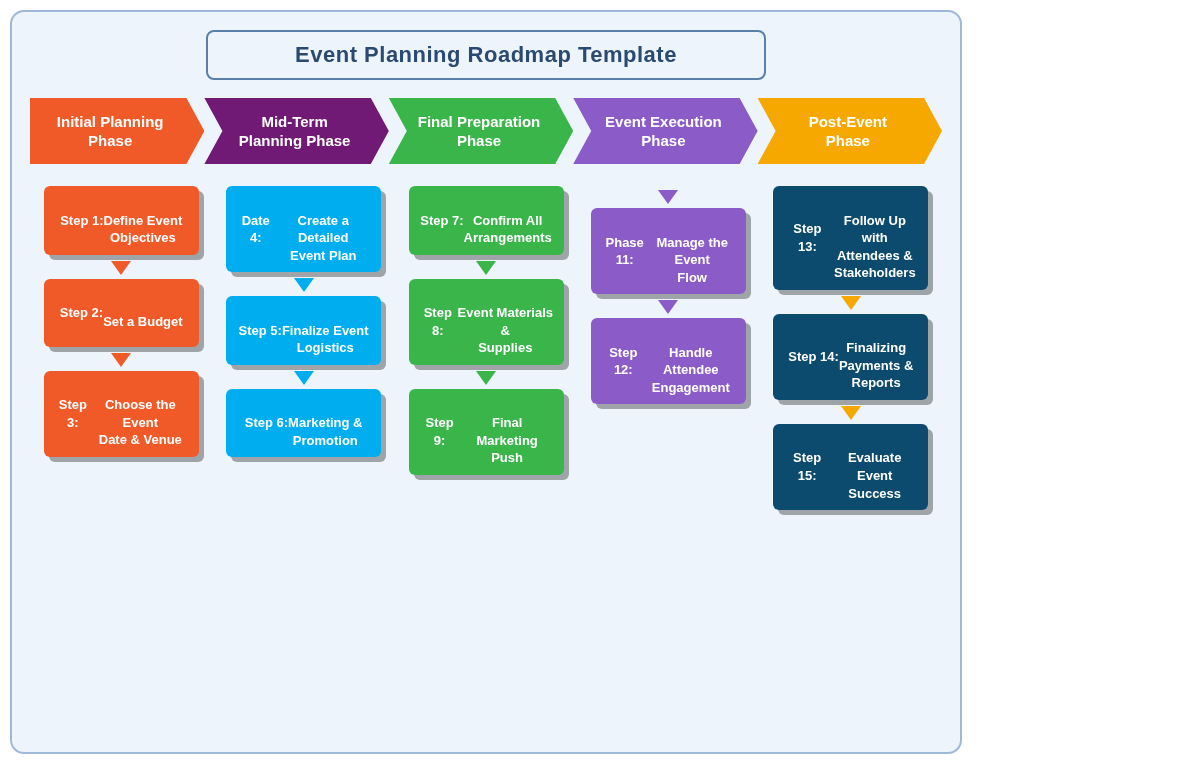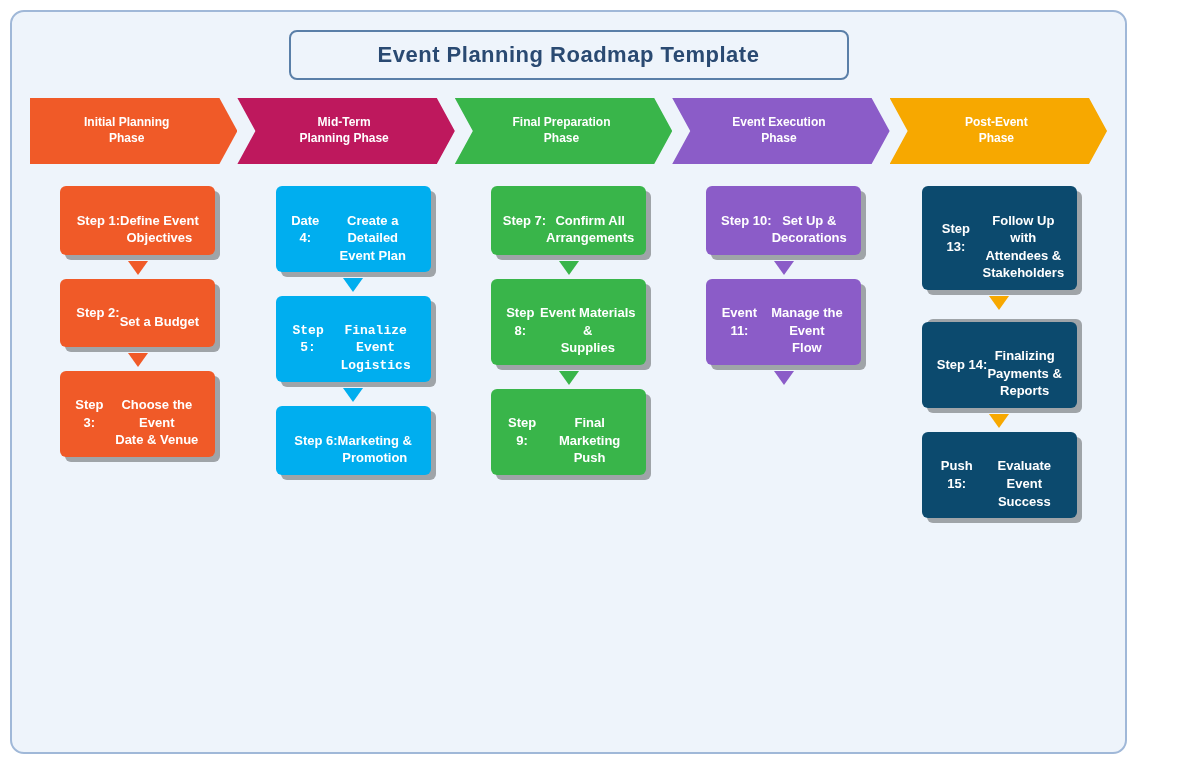--- a/index.html
+++ b/index.html
@@ -4,21 +4,21 @@
   <style>
     * { box-sizing: border-box; margin: 0; padding: 0; }
     body {
       background: #fff;
       font-family: Arial, sans-serif;
       width: 1200px;
       height: 764px;
       overflow: hidden;
     }
     .outer {
-      width: 1117px;
+      width: 952px;
       height: 744px;
       margin: 10px;
       border: 2px solid #a0b8d8;
       border-radius: 14px;
       background: #eef4fb;
       padding: 18px 18px 10px 18px;
       display: flex;
       flex-direction: column;
       gap: 0;
     }
@@ -44,21 +44,21 @@
       align-items: stretch;
       gap: 0;
       margin-bottom: 18px;
       height: 66px;
     }
     .phase-arrow {
       display: flex;
       align-items: center;
       justify-content: center;
       font-weight: bold;
-      font-size: 12px;
+      font-size: 15px;
       color: #fff;
       text-align: center;
       flex: 1;
       position: relative;
       clip-path: polygon(0 0, calc(100% - 18px) 0, 100% 50%, calc(100% - 18px) 100%, 0 100%, 18px 50%);
       padding: 6px 26px 6px 22px;
       line-height: 1.3;
     }
     .phase-arrow:first-child {
       clip-path: polygon(0 0, calc(100% - 18px) 0, 100% 50%, calc(100% - 18px) 100%, 0 100%);
@@ -110,21 +110,21 @@
       flex-shrink: 0;
     }
     
     .col-orange { background: #f05a28; }
     .col-blue   { background: #00aeef; }
     .col-green  { background: #39b54a; }
     .col-purple { background: #8b5cc8; }
     .col-gold   { background: #0c4a6e; }
 
     .phase-orange { background: #f05a28; }
-    .phase-blue   { background: #be185d; }
+    .phase-blue   { background: #701a75; }
     .phase-green  { background: #39b54a; }
     .phase-purple { background: #8b5cc8; }
     .phase-gold   { background: #f7a800; }
 
     .arrow-orange { border-top-color: #f05a28; }
     .arrow-blue   { border-top-color: #00aeef; }
     .arrow-green  { border-top-color: #39b54a; }
     .arrow-purple { border-top-color: #8b5cc8; }
     .arrow-gold   { border-top-color: #f7a800; }
 
@@ -171,21 +171,21 @@
         </div>
       </div>
       <div class="step-col">
         <div class="step-shadow" style="position: relative; margin-bottom: 2px;">
           <div style="position: absolute; bottom: -5px; right: -5px; width: 155px; height: 100%; min-height: 68px; background: rgba(0, 0, 0, 0.18); border-radius: 6px; z-index: 0;"></div>
           <div class="step-box col-blue" style="position: relative; z-index: 1;"><strong>Date 4:</strong><br>Create a Detailed<br>Event Plan</div>
         </div>
         <div class="arrow-down arrow-blue"></div>
         <div class="step-shadow" style="position: relative; margin-bottom: 2px;">
           <div style="position: absolute; bottom: -5px; right: -5px; width: 155px; height: 100%; min-height: 68px; background: rgba(0, 0, 0, 0.18); border-radius: 6px; z-index: 0;"></div>
-          <div class="step-box col-blue" style="position: relative; z-index: 1; font-family: Liberation Mono, monospace;"><strong>Step 5:</strong><br>Finalize Event<br>Logistics</div>
+          <div class="step-box col-blue" style="position: relative; z-index: 1;"><strong>Step 5:</strong><br>Finalize Event<br>Logistics</div>
         </div>
         <div class="arrow-down arrow-blue"></div>
         <div class="step-shadow" style="position: relative; margin-bottom: 2px;">
           <div style="position: absolute; bottom: -5px; right: -5px; width: 155px; height: 100%; min-height: 68px; background: rgba(0, 0, 0, 0.18); border-radius: 6px; z-index: 0;"></div>
           <div class="step-box col-blue" style="position: relative; z-index: 1;"><strong>Step 6:</strong><br>Marketing &amp;<br>Promotion</div>
         </div>
       </div>
       <div class="step-col">
         <div class="step-shadow" style="position: relative; margin-bottom: 2px;">
           <div style="position: absolute; bottom: -5px; right: -5px; width: 155px; height: 100%; min-height: 68px; background: rgba(0, 0, 0, 0.18); border-radius: 6px; z-index: 0;"></div>
@@ -196,41 +196,41 @@
           <div style="position: absolute; bottom: -5px; right: -5px; width: 155px; height: 100%; min-height: 68px; background: rgba(0, 0, 0, 0.18); border-radius: 6px; z-index: 0;"></div>
           <div class="step-box col-green" style="position: relative; z-index: 1;"><strong>Step 8:</strong><br>Event Materials &amp;<br>Supplies</div>
         </div>
         <div class="arrow-down arrow-green"></div>
         <div class="step-shadow" style="position: relative; margin-bottom: 2px;">
           <div style="position: absolute; bottom: -5px; right: -5px; width: 155px; height: 100%; min-height: 68px; background: rgba(0, 0, 0, 0.18); border-radius: 6px; z-index: 0;"></div>
           <div class="step-box col-green" style="position: relative; z-index: 1; justify-content: center;"><strong>Step 9:</strong><br>Final Marketing<br>Push</div>
         </div>
       </div>
       <div class="step-col">
-        <div class="step-shadow" style="position: relative; margin-bottom: 2px;">
-          <div style="position: absolute; bottom: -5px; right: -5px; width: 155px; height: 100%; min-height: 68px; background: rgba(0, 0, 0, 0.18); border-radius: 6px; z-index: 0;"></div>
-          <div class="step-box col-purple" style="position: relative; z-index: 1;"><strong>Step 10:</strong><br>Set Up &amp;<br>Decorations</div>
-        </div>
         <div class="arrow-down arrow-purple"></div>
         <div class="step-shadow" style="position: relative; margin-bottom: 2px;">
           <div style="position: absolute; bottom: -5px; right: -5px; width: 155px; height: 100%; min-height: 68px; background: rgba(0, 0, 0, 0.18); border-radius: 6px; z-index: 0;"></div>
-          <div class="step-box col-purple" style="position: relative; z-index: 1;"><strong>Event 11:</strong><br>Manage the Event<br>Flow</div>
+          <div class="step-box col-purple" style="position: relative; z-index: 1;"><strong>Phase 11:</strong><br>Manage the Event<br>Flow</div>
         </div>
         <div class="arrow-down arrow-purple"></div>
+        <div class="step-shadow" style="position: relative; margin-bottom: 2px;">
+          <div style="position: absolute; bottom: -5px; right: -5px; width: 155px; height: 100%; min-height: 68px; background: rgba(0, 0, 0, 0.18); border-radius: 6px; z-index: 0;"></div>
+          <div class="step-box col-purple" style="position: relative; z-index: 1;"><strong>Step 12:</strong><br>Handle Attendee<br>Engagement</div>
+        </div>
       </div>
       <div class="step-col">
         <div class="step-shadow" style="position: relative; margin-bottom: 2px;">
           <div style="position: absolute; bottom: -5px; right: -5px; width: 155px; height: 100%; min-height: 68px; background: rgba(0, 0, 0, 0.18); border-radius: 6px; z-index: 0;"></div>
           <div class="step-box col-gold" style="position: relative; z-index: 1;"><strong>Step 13:</strong><br>Follow Up with<br>Attendees &amp;<br>Stakeholders</div>
         </div>
         <div class="arrow-down arrow-gold"></div>
         <div class="step-shadow" style="position: relative; margin-bottom: 2px;">
           <div style="position: absolute; bottom: -5px; right: -5px; width: 155px; height: 100%; min-height: 68px; background: rgba(0, 0, 0, 0.18); border-radius: 6px; z-index: 0;"></div>
-          <div class="step-box col-gold" style="position: relative; z-index: 1; margin-top: 8px;"><strong>Step 14:</strong><br>Finalizing<br>Payments &amp;<br>Reports</div>
+          <div class="step-box col-gold" style="position: relative; z-index: 1;"><strong>Step 14:</strong><br>Finalizing<br>Payments &amp;<br>Reports</div>
         </div>
         <div class="arrow-down arrow-gold"></div>
         <div class="step-shadow" style="position: relative; margin-bottom: 2px;">
           <div style="position: absolute; bottom: -5px; right: -5px; width: 155px; height: 100%; min-height: 68px; background: rgba(0, 0, 0, 0.18); border-radius: 6px; z-index: 0;"></div>
-          <div class="step-box col-gold" style="position: relative; z-index: 1;"><strong>Push 15:</strong><br>Evaluate Event<br>Success</div>
+          <div class="step-box col-gold" style="position: relative; z-index: 1;"><strong>Step 15:</strong><br>Evaluate Event<br>Success</div>
         </div>
       </div>
     </div>
 </div>
 
 </body></html>

